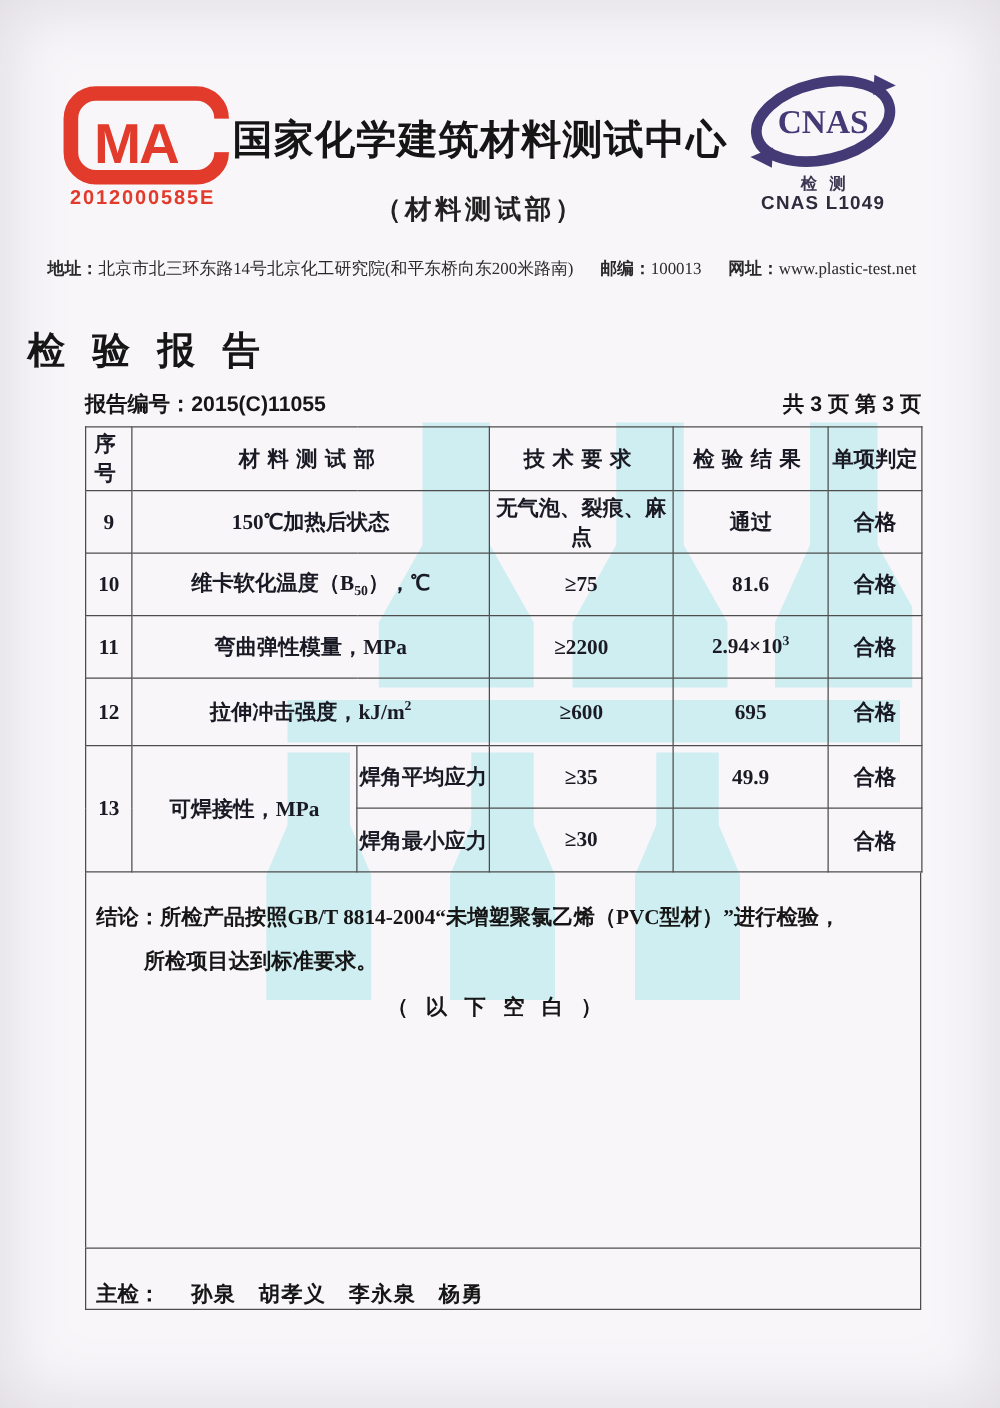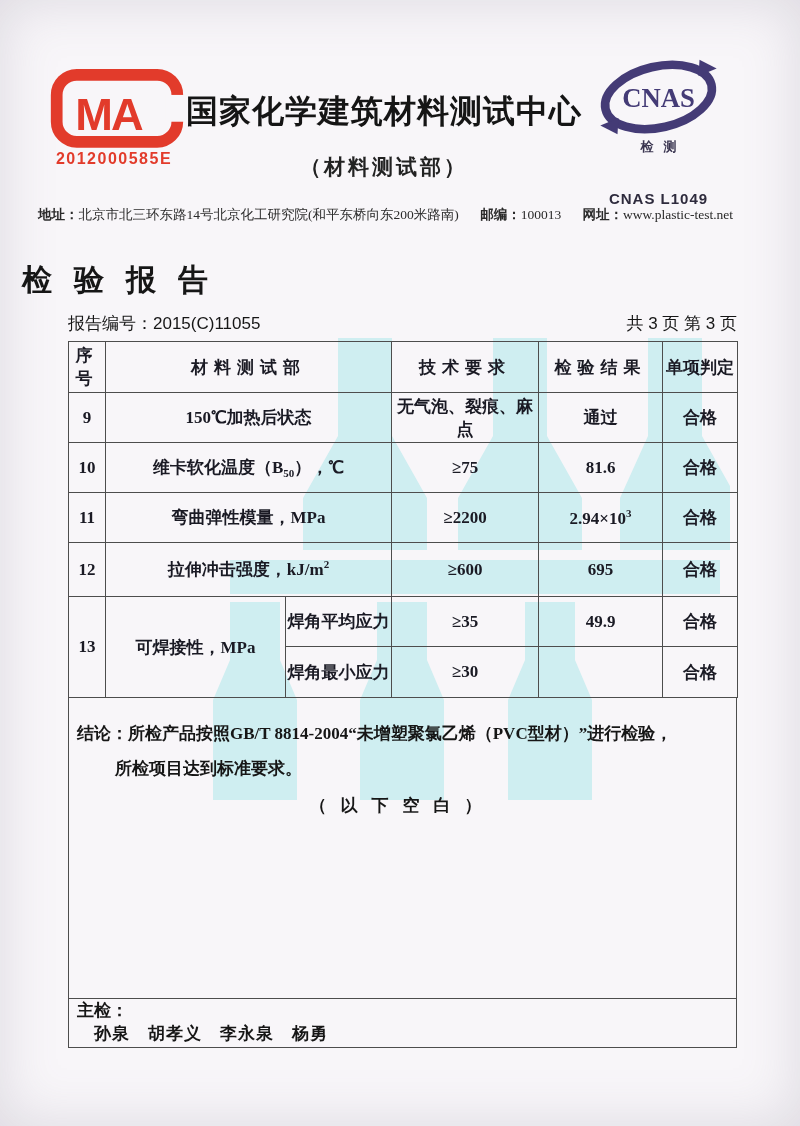--- a/index.html
+++ b/index.html
@@ -16,31 +16,31 @@
     font-weight:bold;font-size:16px;letter-spacing:1.5px;}
   .org-title{left:178px;top:90px;width:412px;text-align:center;
     font-family:"Liberation Sans",sans-serif;font-weight:bold;
     font-size:32px;letter-spacing:1px;color:#151515;}
   .org-sub{left:178px;top:153px;width:412px;text-align:center;
     font-weight:bold;font-size:21px;letter-spacing:3px;color:#222;}
   .cnas-sub1{left:596px;top:138px;width:125px;text-align:center;
     font-size:13px;font-weight:bold;letter-spacing:10px;padding-left:10px;box-sizing:border-box;color:#3a3550;}
   .cnas-sub2{left:596px;top:154px;width:125px;text-align:center;
     font-family:"Liberation Sans",sans-serif;font-weight:bold;font-size:15px;
-    letter-spacing:1px;color:#2e2b3d;margin-top:36px;}
+    letter-spacing:1px;color:#2e2b3d;}
   
   .contact{left:38px;top:203px;width:730px;font-size:13.5px;line-height:23px;color:#2a2a2a;}
   .contact .lbl{font-weight:bold;}
   .gap{display:inline-block;width:18px;}
   
   .report-title{left:0;top:260px;width:800px;
     font-family:"Liberation Sans",sans-serif;font-weight:bold;font-size:30px;
     letter-spacing:22px;padding-left:22px;box-sizing:border-box;color:#161616;}
   .report-no-row{left:68px;top:312px;width:669px;display:flex;justify-content:space-between;
-    font-family:"Liberation Sans",sans-serif;font-weight:normal;font-size:17px;color:#161616;}
+    font-family:"Liberation Sans",sans-serif;font-weight:bold;font-size:17px;color:#161616;}
   
   .watermark{left:170px;top:336px;z-index:0;pointer-events:none;}
   
   table.report{position:absolute;left:68px;top:341px;width:669px;z-index:2;
     border-collapse:collapse;table-layout:fixed;background:transparent;padding-left:36px;}
   table.report td,table.report th{
     border:1.5px solid #4d4d4d;padding:0;background:transparent;
     font-size:17px;font-weight:bold;color:#1a1a24;text-align:center;vertical-align:middle;}
   table.report th{height:50px;letter-spacing:6px;}
   table.report th.tight{letter-spacing:0;}
@@ -48,22 +48,22 @@
   sub{font-size:11px;} sup{font-size:11px;}
   
   .conclusion{left:68px;top:698px;width:669px;height:300px;z-index:2;box-sizing:border-box;
     border-left:1.5px solid #4d4d4d;border-right:1.5px solid #4d4d4d;
     font-size:17px;font-weight:bold;color:#161616;}
   .conc-l1{margin:24px 0 0 8px;}
   .conc-l2{margin:12px 0 0 46px;}
   .conc-blank{margin-top:14px;text-align:center;letter-spacing:14px;}
   
   .footer{left:68px;top:998px;width:669px;height:50px;z-index:2;box-sizing:border-box;
-    border:1.5px solid #4d4d4d;display:flex;align-items:flex-start;
-    font-family:"Liberation Sans",sans-serif;font-weight:bold;font-size:17px;color:#161616;flex-direction:column;}
+    border:1.5px solid #4d4d4d;display:flex;align-items:flex-end;
+    font-family:"Liberation Sans",sans-serif;font-weight:bold;font-size:17px;color:#161616;}
   .footer .names{margin-left:25px;letter-spacing:1px;}
   .footer .lbl{margin-left:8px;}
 </style>
 </head>
 <body>
 
 <svg class="abs watermark" width="560" height="472" viewBox="0 0 560 472">
   <g fill="#cfeef1">
 
     <polygon points="168,2 222,2 222,100 257,162 257,214 133,214 133,162 168,100"></polygon>

